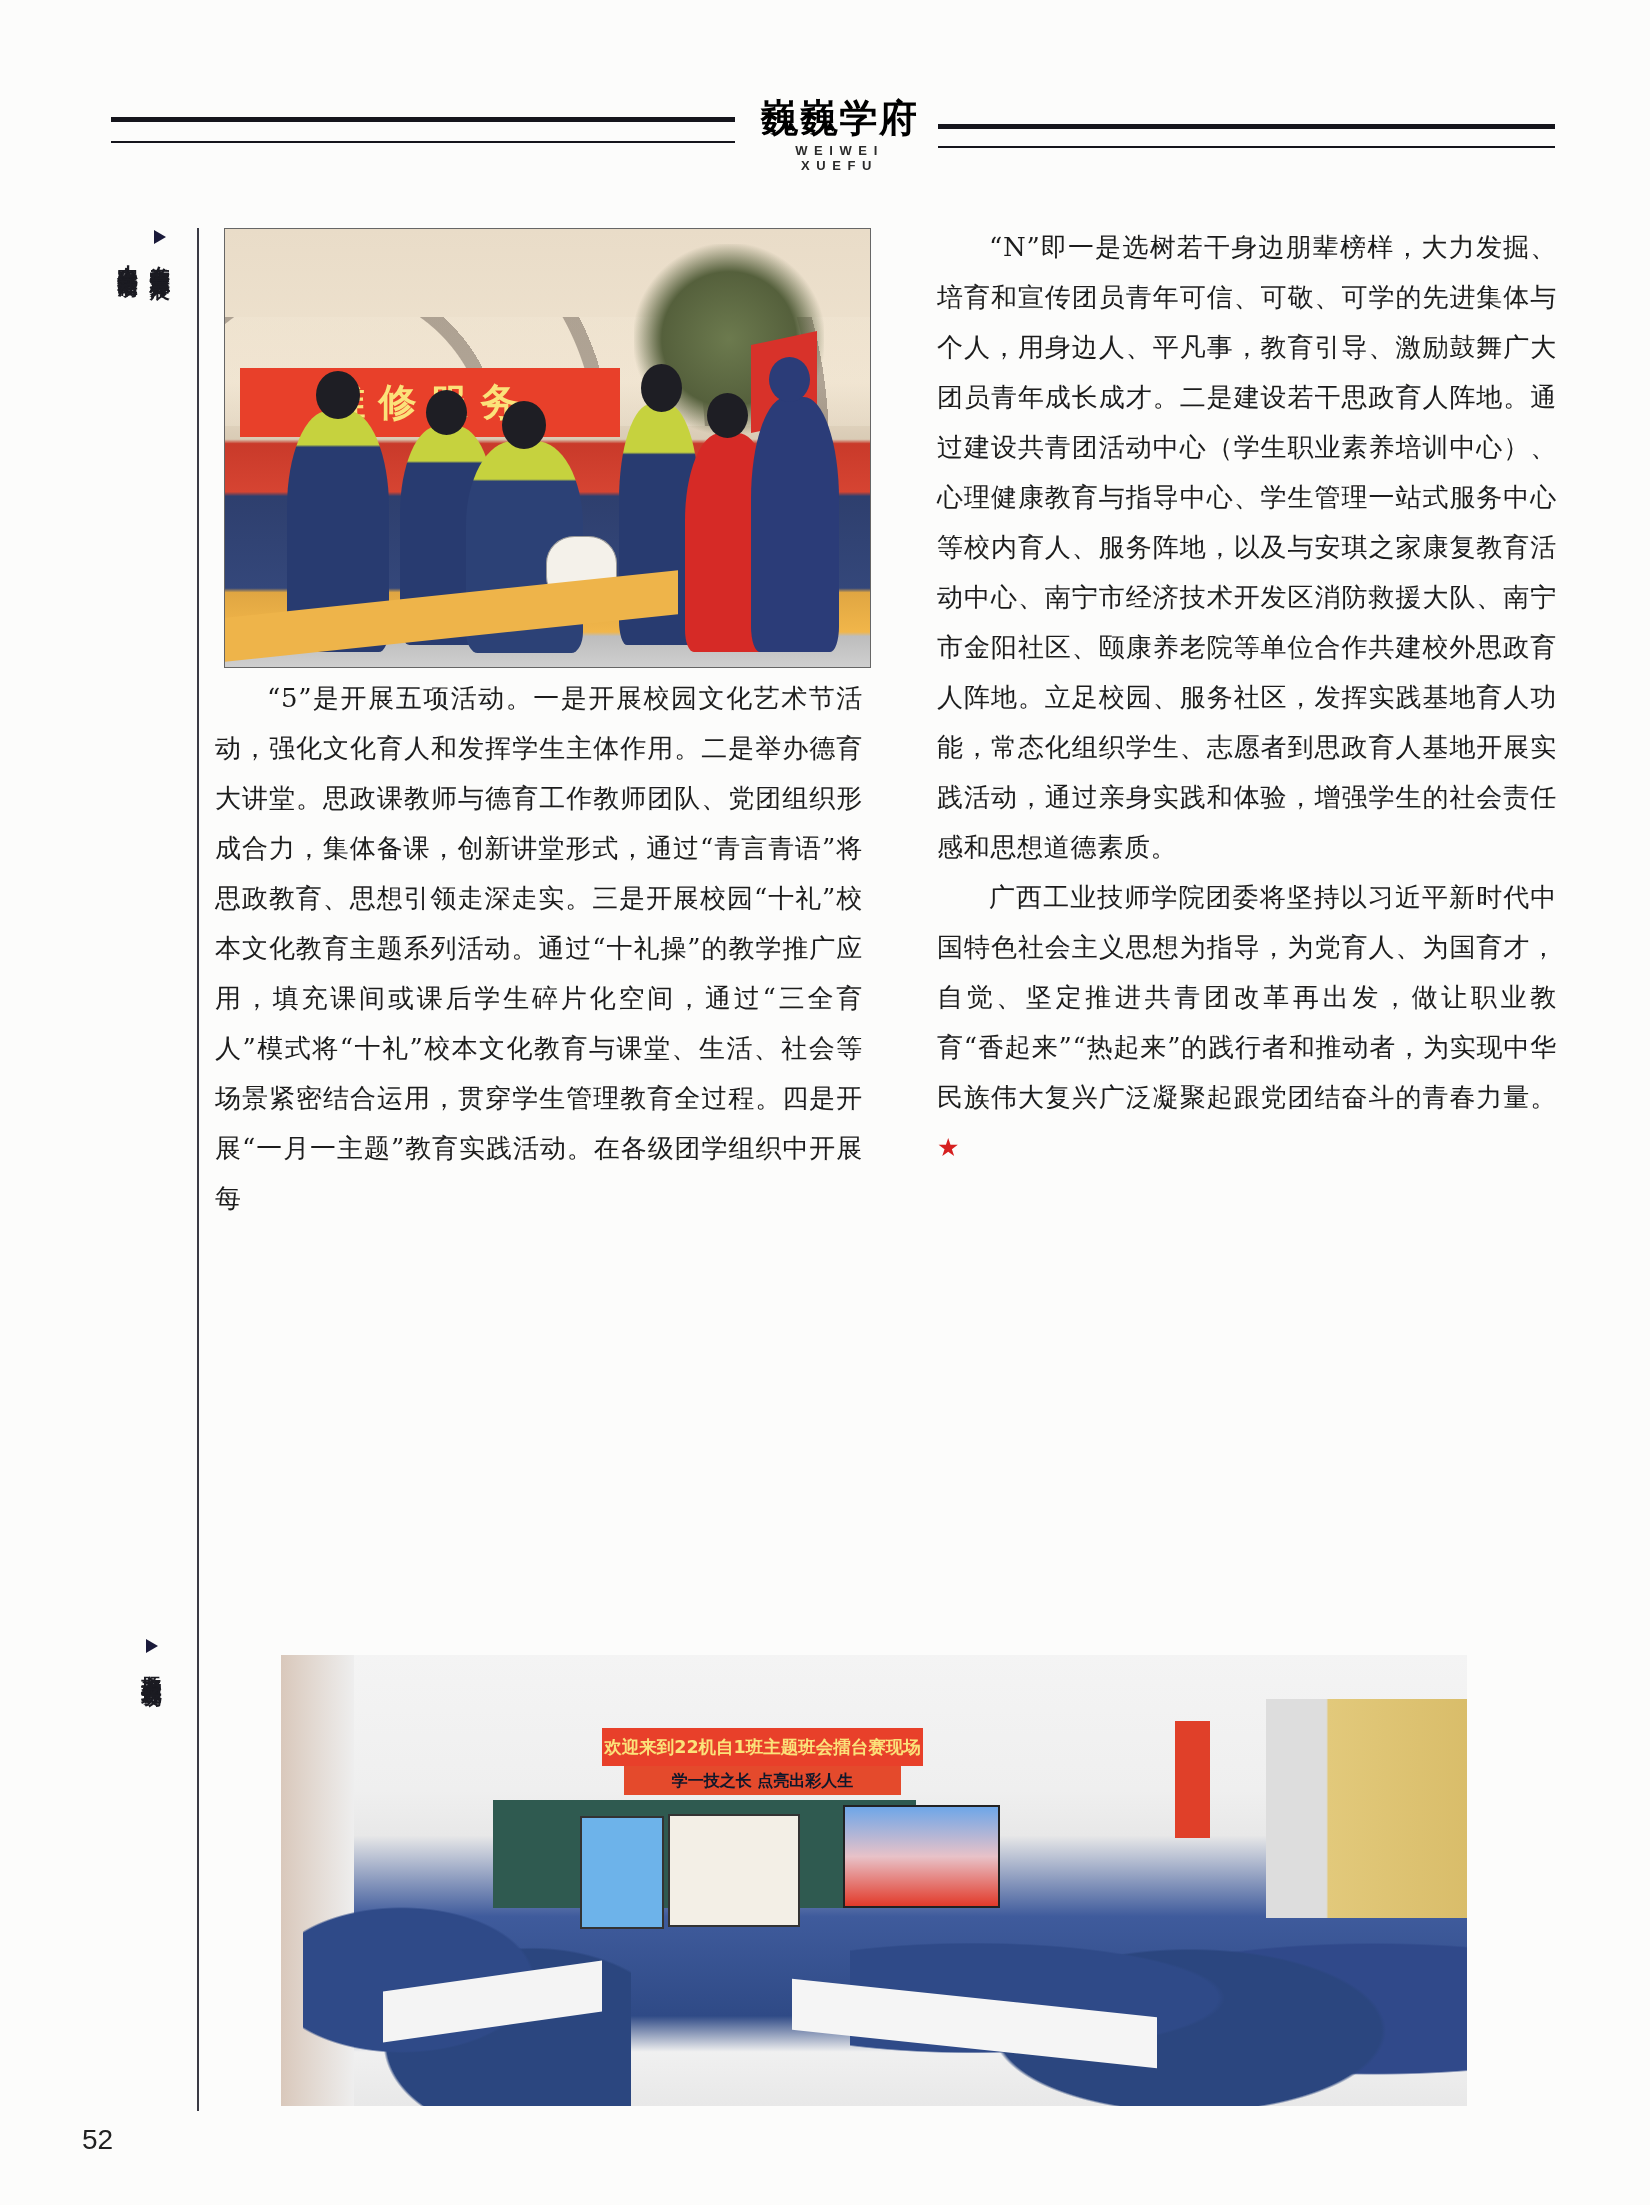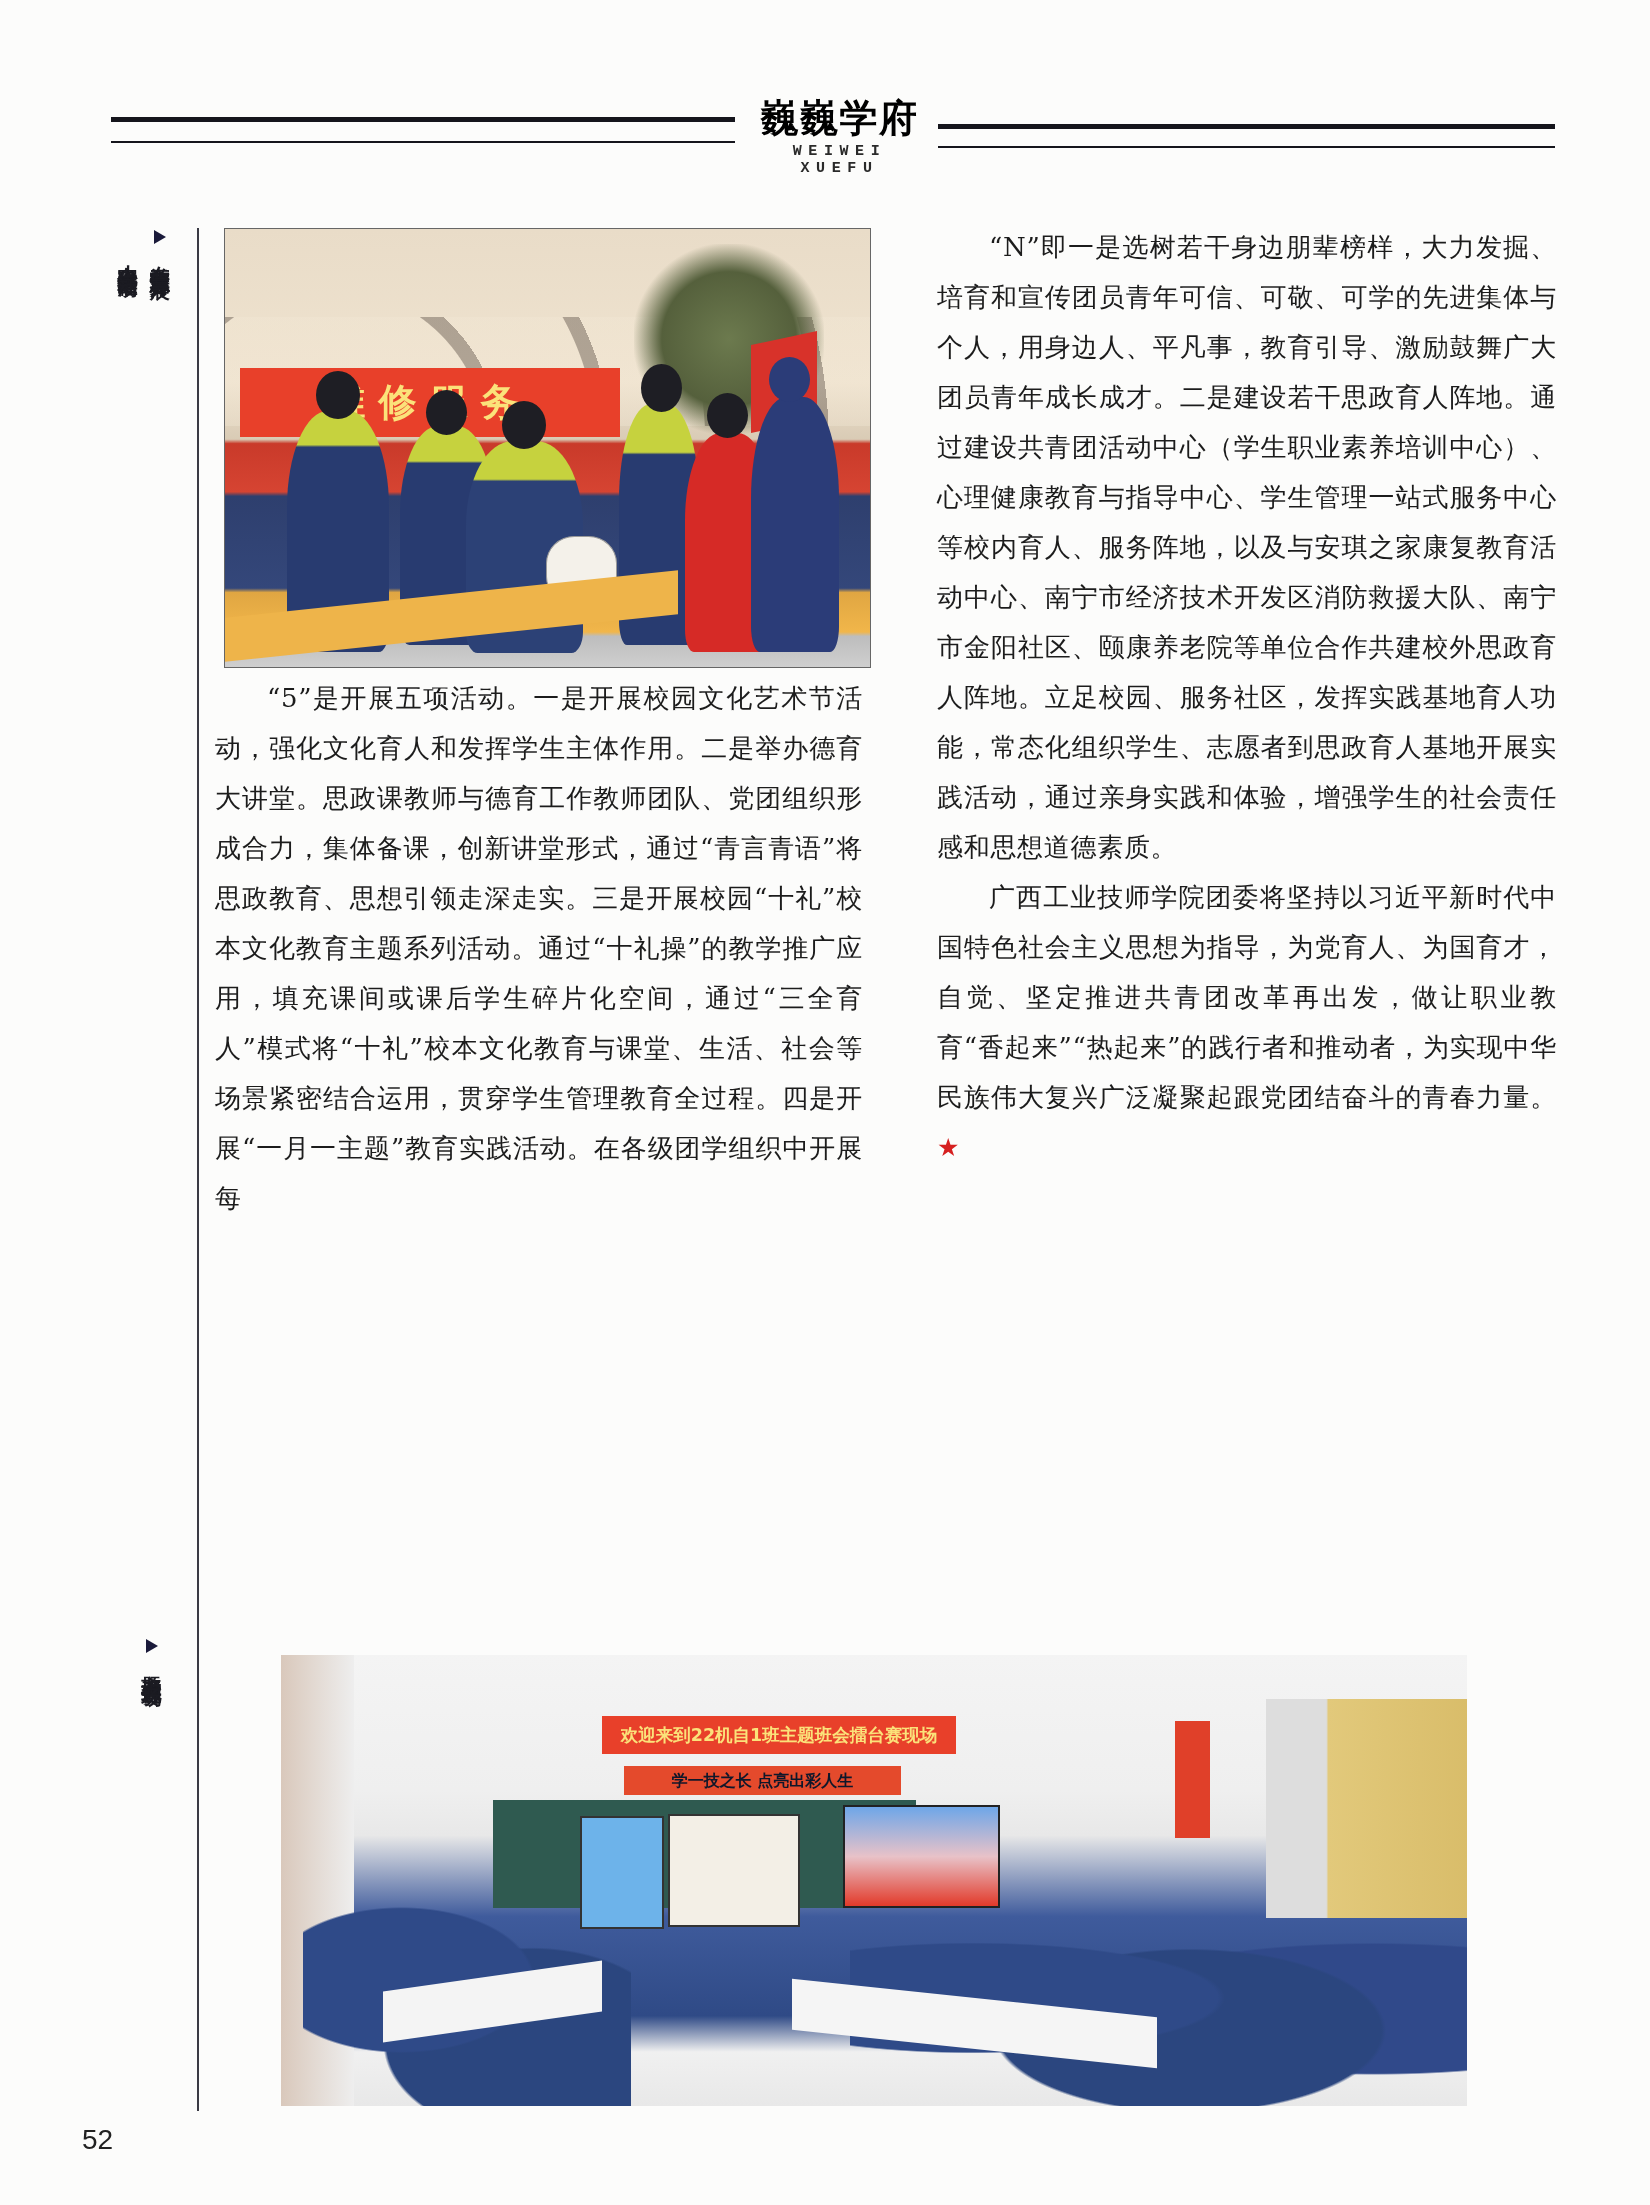--- a/index.html
+++ b/index.html
@@ -11,21 +11,21 @@
   }
   
   .hdr-line { position: absolute; background: #15151c; }
   .hdr-title {
     position: absolute; left: 759px; top: 93px; width: 161px; text-align: center;
     font-family: "DejaVu Serif", serif; font-weight: bold; font-size: 38px; letter-spacing: 1.5px;
     color: #000000;
   }
   .hdr-sub {
     position: absolute; left: 759px; top: 143px; width: 161px; text-align: center;
-    font-family: Liberation Mono, monospace; font-size: 15px; letter-spacing: 6.6px; color: #2a2a2a; font-weight: bold;
+    font-family: Liberation Sans, sans-serif; font-size: 13px; letter-spacing: 6.6px; color: #2a2a2a; font-weight: bold;
   }
   
   .vdiv { position: absolute; width: 2.2px; background: #3a3a44; }
   
   .caption { position: absolute; display: flex; flex-direction: row-reverse; gap: 10.2px; }
   .cap-col {
     writing-mode: vertical-rl; text-orientation: upright;
     font-family: "DejaVu Sans", sans-serif; font-weight: bold; font-size: 20px;
     letter-spacing: 1.5px; line-height: 22px; color: #1b1b22;
   }
@@ -118,21 +118,21 @@
   <p class="indent">“5”是开展五项活动。一是开展校园文化艺术节活动，强化文化育人和发挥学生主体作用。二是举办德育大讲堂。思政课教师与德育工作教师团队、党团组织形成合力，集体备课，创新讲堂形式，通过“青言青语”将思政教育、思想引领走深走实。三是开展校园“十礼”校本文化教育主题系列活动。通过“十礼操”的教学推广应用，填充课间或课后学生碎片化空间，通过“三全育人”模式将“十礼”校本文化教育与课堂、生活、社会等场景紧密结合运用，贯穿学生管理教育全过程。四是开展“一月一主题”教育实践活动。在各级团学组织中开展每</p>
 </div>
 
 <div class="column" style="left:937px; top:222px; width:620px;">
   <p class="indent">“N”即一是选树若干身边朋辈榜样，大力发掘、培育和宣传团员青年可信、可敬、可学的先进集体与个人，用身边人、平凡事，教育引导、激励鼓舞广大团员青年成长成才。二是建设若干思政育人阵地。通过建设共青团活动中心（学生职业素养培训中心）、心理健康教育与指导中心、学生管理一站式服务中心等校内育人、服务阵地，以及与安琪之家康复教育活动中心、南宁市经济技术开发区消防救援大队、南宁市金阳社区、颐康养老院等单位合作共建校外思政育人阵地。立足校园、服务社区，发挥实践基地育人功能，常态化组织学生、志愿者到思政育人基地开展实践活动，通过亲身实践和体验，增强学生的社会责任感和思想道德素质。</p>
   <p class="indent"><span>广西工业技师学院团委将坚持以习近平新时代中国特色社会主义思想为指导，为党育人、为国育才，自觉、坚定推进共青团改革再出发，做让职业教育“香起来”“热起来”的践行者和推动者，为实现中华民族伟大复兴广泛凝聚起跟党团结奋斗的青春力量。</span><span class="end-star">★</span></p>
 </div>
 
 <div class="photo photo2">
   <div class="shape" style="left:0; top:0; width:73px; height:451px; background:linear-gradient(90deg,#d9c8bb,#eee);"></div>
-  <div class="banner" style="left:321px; top:61px; width:354px; height:38px; font-size:17.5px; line-height:38px; overflow:hidden;">欢迎来到22机自1班主题班会擂台赛现场</div>
+  <div class="banner" style="left:321px; top:73px; width:321px; height:38px; font-size:17.5px; line-height:38px; overflow:hidden;">欢迎来到22机自1班主题班会擂台赛现场</div>
   <div class="banner" style="left:343px; top:111px; width:277px; height:29px; font-size:16px; line-height:29px; background:#e44a2c; color:#0f172a;">学一技之长  点亮出彩人生</div>
   <div class="shape" style="left:212px; top:145px; width:423px; height:108px; background:#2f5a50;"></div>
   <div class="shape" style="left:299px; top:161px; width:80px; height:109px; background:#6db3ea; border:2.2px solid #333;"></div>
   <div class="shape" style="left:387px; top:159px; width:128px; height:109px; background:#f3efe6; border:2.2px solid #333;"></div>
   <div class="shape" style="left:562px; top:150px; width:153px; height:99px; background:linear-gradient(180deg,#6ea6e8 0%,#e8c2c8 50%,#e23a2a 100%); border:2.9px solid #222;"></div>
   <div class="shape" style="left:894px; top:66px; width:35px; height:117px; background:#e04029;"></div>
   <div class="shape" style="left:985px; top:44px; width:201px; height:219px; background:linear-gradient(90deg,#ddd 0 30%,#e2c97b 31%,#d9bd6a 100%);"></div>
   <div class="shape" style="left:22px; top:241px; width:328px; height:210px; background:radial-gradient(ellipse at 30% 40%, #2f4a88 0 40%, transparent 41%), radial-gradient(ellipse at 70% 70%, #2b467f 0 45%, transparent 46%);"></div>
   <div class="shape" style="left:569px; top:234px; width:617px; height:218px; background:radial-gradient(ellipse at 20% 50%, #2f4a88 0 35%, transparent 36%), radial-gradient(ellipse at 55% 65%, #2b467f 0 40%, transparent 41%), radial-gradient(ellipse at 85% 55%, #30498a 0 38%, transparent 39%);"></div>
   <div class="shape" style="left:102px; top:321px; width:219px; height:51px; background:#f4f4f4; transform:skewY(-8deg);"></div>

